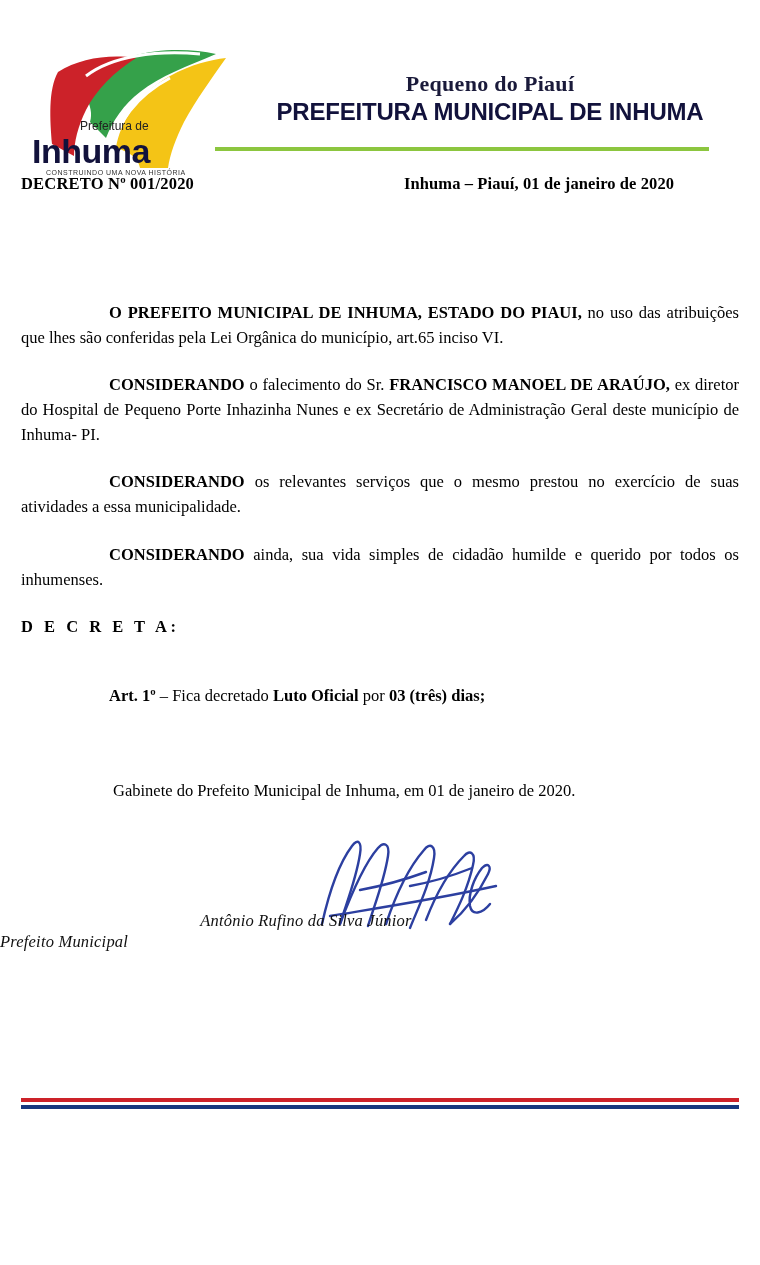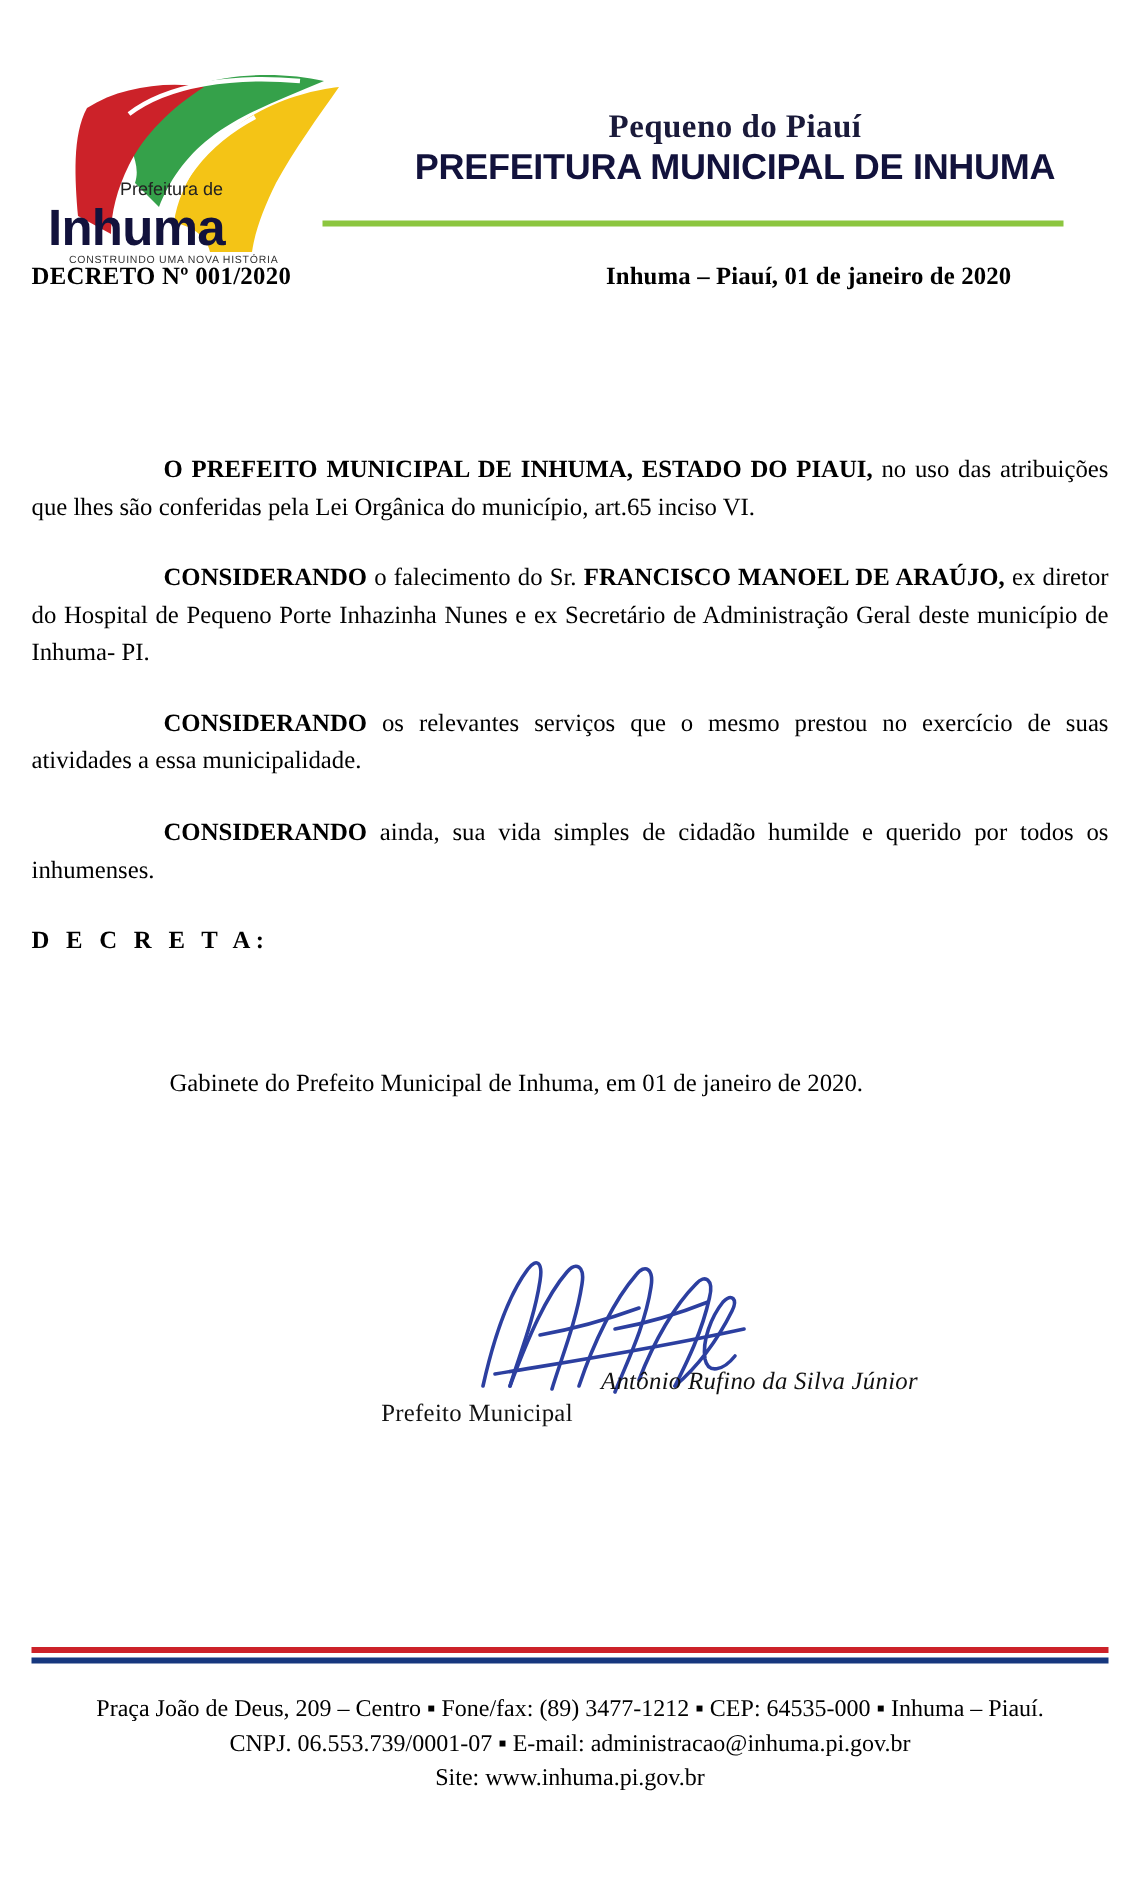--- a/index.html
+++ b/index.html
@@ -149,34 +149,34 @@
     left: 300px;
     top: 0;
     width: 230px;
     height: 110px;
   }
   .sig-name {
     position: absolute;
     left: 0;
     top: 83px;
     width: 612px;
-    text-align: right;
+    text-align: center;
     font-family: "Liberation Serif", serif;
     font-style: italic;
     font-size: 16.5px;
     color: #111;
     letter-spacing: 0.2px;
   }
   .sig-role {
     position: absolute;
     left: 0;
     top: 104px;
     width: 636px;
-    text-align: center;
-    font-family: "Liberation Serif", serif;
+    font-family: "Liberation Serif", serif;
+    font-style: italic;
     font-size: 16.5px;
     color: #111;
     letter-spacing: 0.2px;
   }
 
   
   .footer-bars {
     position: absolute;
     left: 21px;
     top: 1098px;
@@ -255,20 +255,23 @@
     <p class="para">
       <b>CONSIDERANDO</b><span> os relevantes serviços que o mesmo prestou no exercício de suas atividades a essa municipalidade.</span>
     </p>
 
     <p class="para">
       <b>CONSIDERANDO</b><span> ainda, sua vida simples de cidadão humilde e querido por todos os inhumenses.</span>
     </p>
 
     <p class="decreta">D E C R E T A:</p>
 
+    <p class="art">
+      <b>Art. 1º</b><span> – Fica decretado </span><b>Luto Oficial</b><span> por </span><b>03 (três) dias;</b>
+    </p>
 
     <p class="gabinete">Gabinete do Prefeito Municipal de Inhuma, em 01 de janeiro de 2020.</p>
   </div>
 
   <div class="signature">
     <svg class="sig-scribble" viewBox="0 0 230 110" xmlns="http://www.w3.org/2000/svg">
       <g fill="none" stroke="#2c3fa0" stroke-width="2.4" stroke-linecap="round">
         <path d="M22 96 C30 60 40 34 52 18 C58 10 62 14 60 26 C56 52 46 76 40 96"></path>
         <path d="M40 96 C52 64 64 36 78 20 C84 13 90 16 88 28 C84 54 74 78 68 98"></path>
         <path d="M60 62 C82 58 104 52 126 44"></path>
@@ -281,19 +284,14 @@
     </svg>
     <div class="sig-name">Antônio Rufino da Silva Júnior</div>
     <div class="sig-role">Prefeito Municipal</div>
   </div>
 
   <div class="footer-bars">
     <div class="bar bar-red"></div>
     <div class="bar bar-blue"></div>
   </div>
 
-  <div class="footer-text">
-    <div>Praça João de Deus, 209 – Centro ▪ Fone/fax: (89) 3477-1212 ▪ CEP: 64535-000 ▪ Inhuma – Piauí.</div>
-    <div>CNPJ. 06.553.739/0001-07 ▪ E-mail: administracao@inhuma.pi.gov.br</div>
-    <div>Site: www.inhuma.pi.gov.br</div>
-  </div>
 
 </div>
 
 </body></html>

